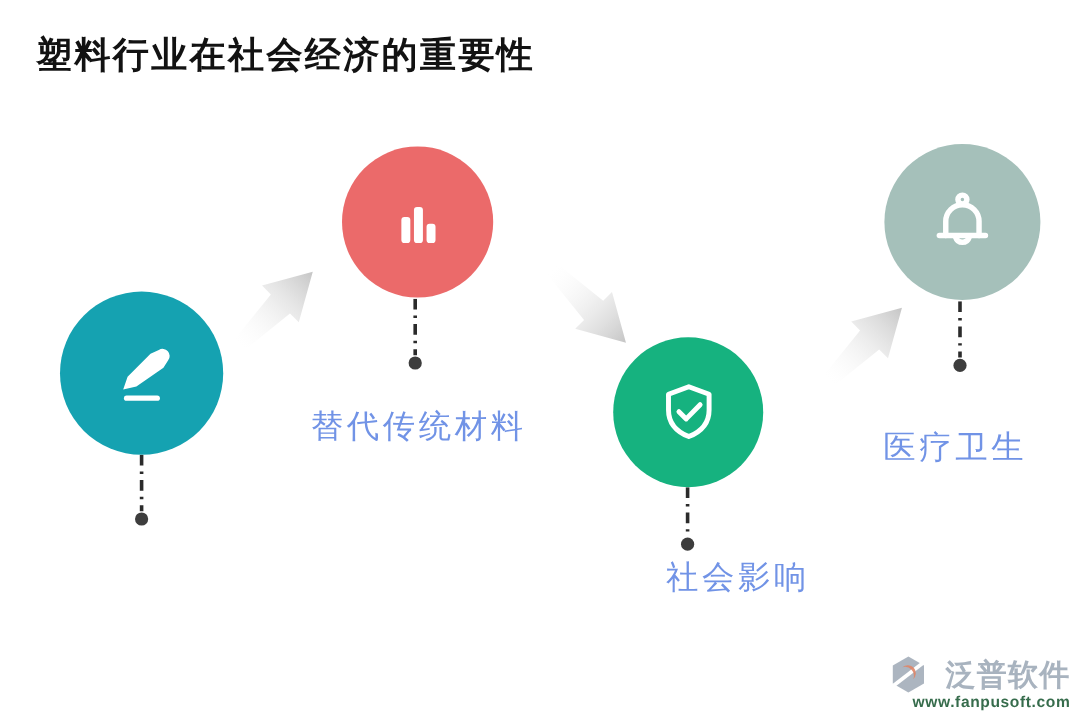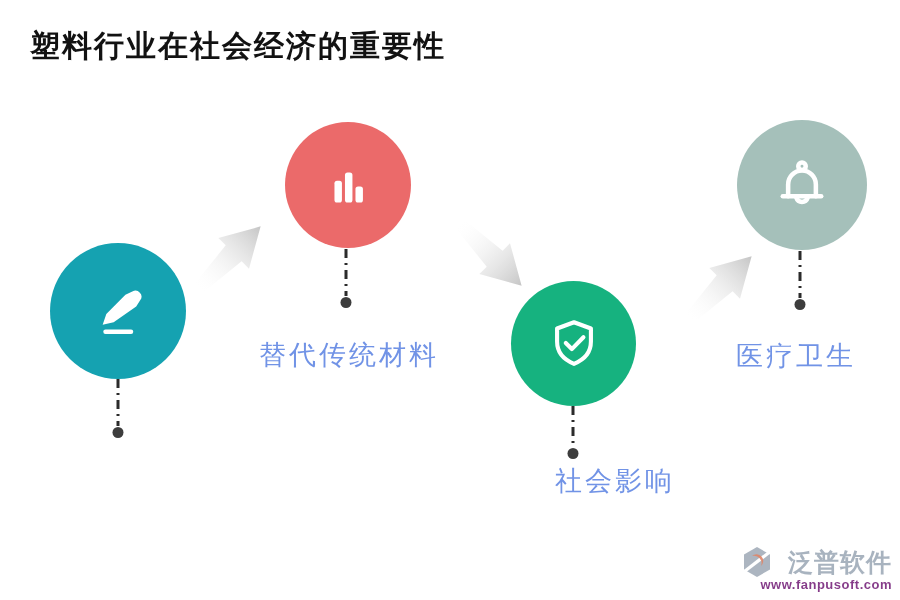--- a/index.html
+++ b/index.html
@@ -37,21 +37,21 @@
     position:absolute;right:8px;bottom:8px;
     display:flex;flex-direction:column;align-items:flex-end;
     font-family:"Liberation Sans","DejaVu Sans",sans-serif;
     opacity:0.85;
   }
   .watermark-row{display:flex;align-items:center;gap:14px;}
   .watermark-brand{
     font-size:25px;font-weight:bold;color:#9AA6B4;letter-spacing:1px;
   }
   .watermark-url{
-    font-size:13px;color:#701a75;font-weight:bold;margin-top:-2px;letter-spacing:0.5px;
+    font-size:13px;color:#14532d;font-weight:bold;margin-top:-2px;letter-spacing:0.5px;
   }
 </style>
 </head>
 <body>
 
 <div class="stage">
 
   <div class="page-title">塑料行业在社会经济的重要性</div>
 
   <div class="node-circle" style="left: 50px; top: 243px; width: 136px; height: 136px; background-color: rgb(21, 162, 177);">
@@ -125,21 +125,21 @@
       <circle cx="12" cy="5" r="1.4"></circle>
       <path d="M6.8 16.2 v-4.4 a5.2 5.2 0 0 1 10.4 0 v4.4"></path>
       <path d="M4.8 16.2 H19.2"></path>
       <path d="M9.9 16.8 a2.2 2.2 0 0 0 4.2 0"></path>
     </svg>
   </div>
   <svg class="connector" style="left:792px;top:251px;" width="16" height="64">
     <line x1="8" y1="0" x2="8" y2="47" stroke="#2B2B2B" stroke-width="3" stroke-dasharray="9 5 2 5"></line>
     <circle cx="8" cy="53.5" r="5.5" fill="#3D3D3D"></circle>
   </svg>
-  <div class="node-label" style="left:796px;top:338px;">医疗卫生</div>
+  <div class="node-label" style="left:796px;top:355px;">医疗卫生</div>
 
   <div class="watermark">
     <div class="watermark-row">
       <svg width="32" height="34" viewBox="0 0 32 34">
         <path d="M15 2 L28 9.5 V24.5 L15 32 L2 24.5 V9.5 Z" fill="#8C99A8" opacity="0.85"></path>
         <path d="M3 26 L29 6" stroke="#ffffff" stroke-width="3.2"></path>
         <path d="M10 11 a7.5 7.5 0 0 1 9 10 a5 5 0 0 0-9-10 Z" fill="#D9714F" opacity="0.9"></path>
       </svg>
       <span class="watermark-brand">泛普软件</span>
     </div>

